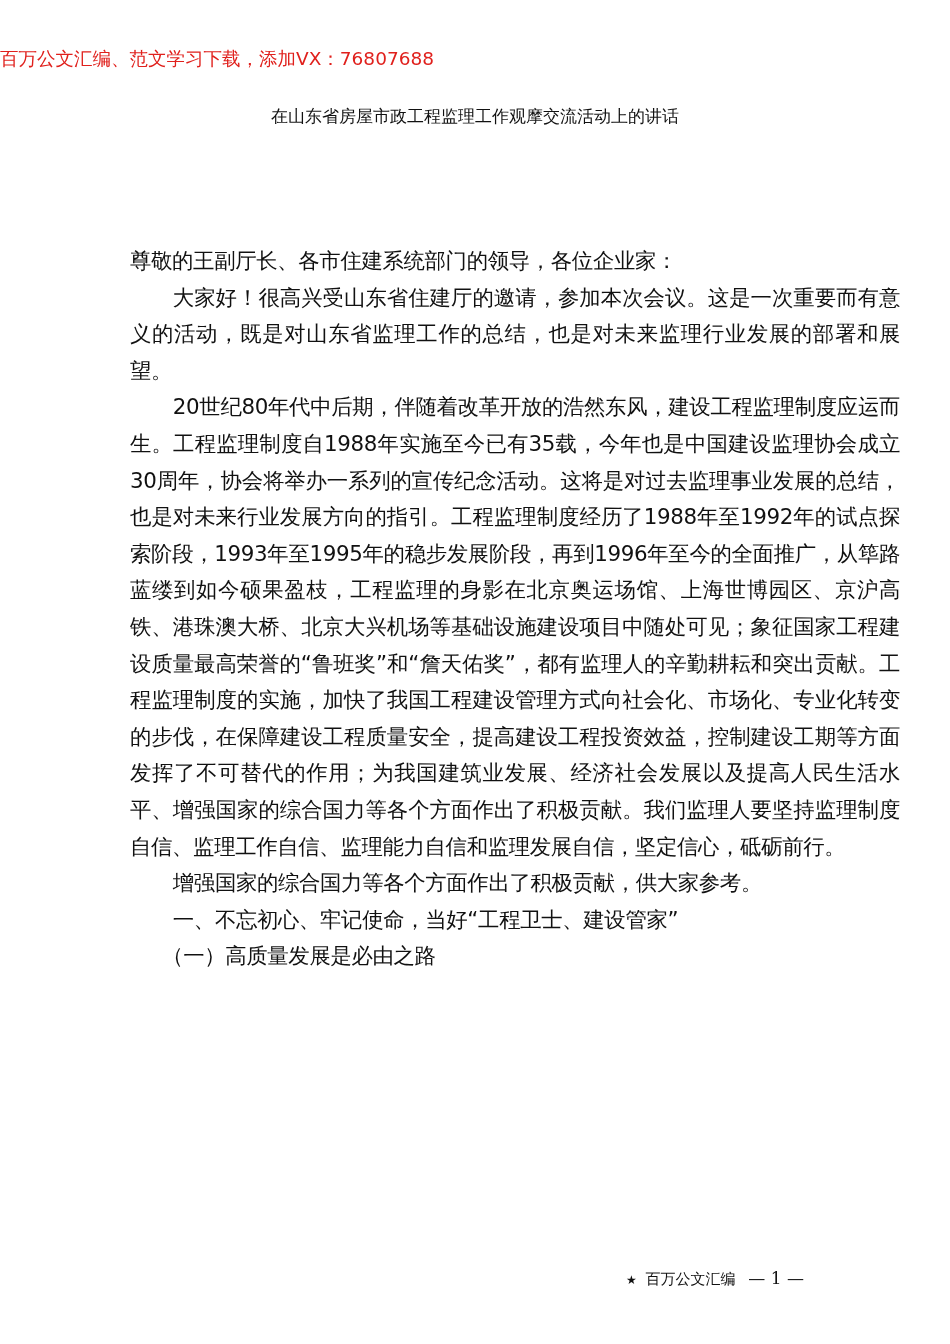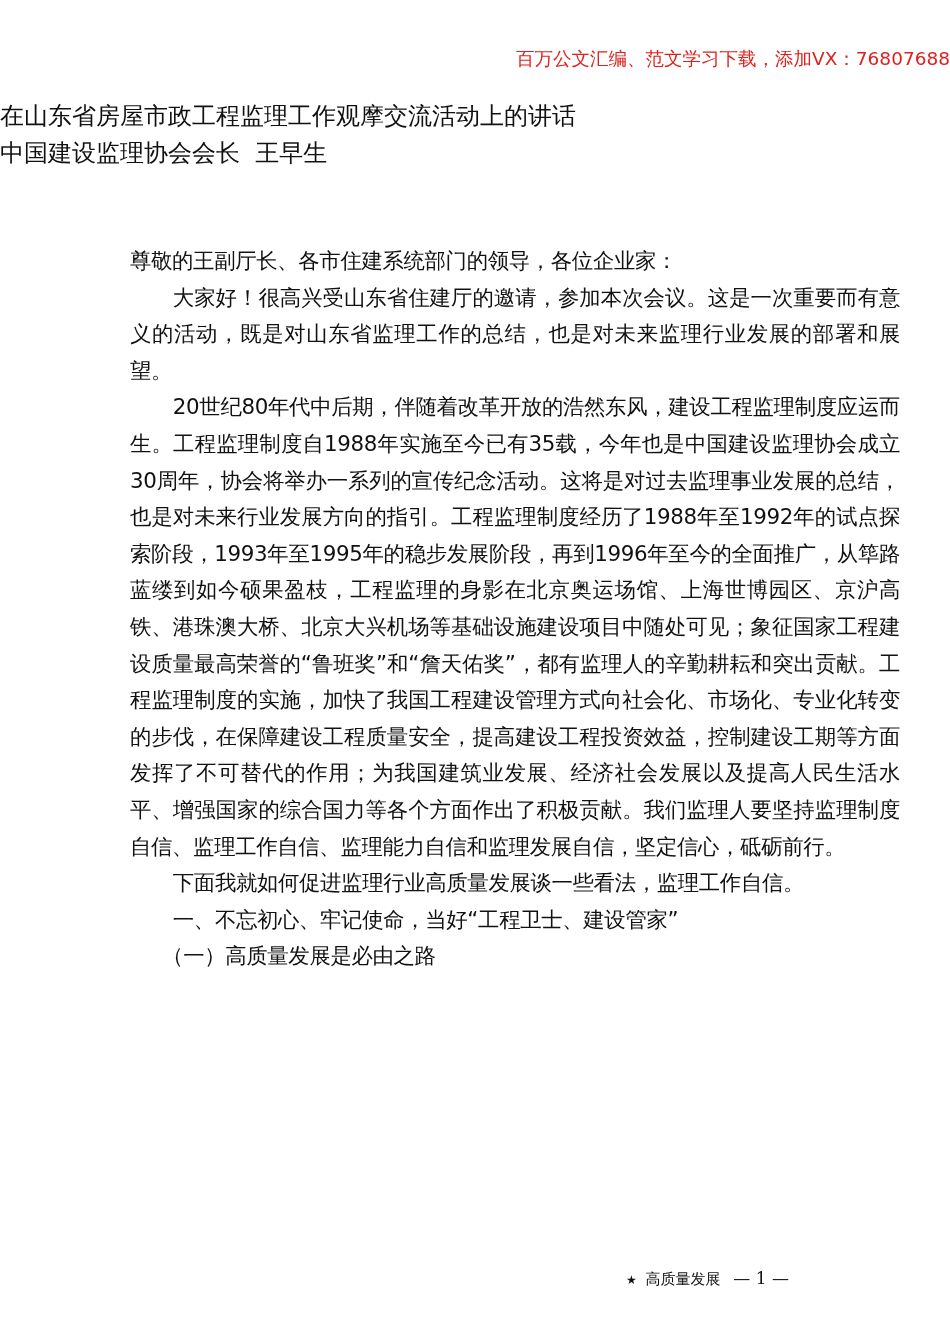--- a/index.html
+++ b/index.html
@@ -3,25 +3,25 @@
 <meta charset="utf-8">
 <style>
   html, body { margin: 0; padding: 0; background: #ffffff; }
   body {
     width: 950px; height: 1344px; position: relative; overflow: hidden;
     font-family: "DejaVu Sans", "Liberation Sans", sans-serif;
     color: #111111;
   }
   .watermark {
     position: absolute; top: 46px; left: 0; width: 950px;
-    text-align: right; color: #e0201c; font-size: 18.5px; letter-spacing: 0px;
+    text-align: left; color: #e0201c; font-size: 18.5px; letter-spacing: 0px;
   }
   .title-block {
-    position: absolute; top: 98px; left: 0; width: 950px; text-align: left;
-    font-size: 24px; line-height: 36.5px;
+    position: absolute; top: 98px; left: 0; width: 950px; text-align: center;
+    font-size: 17px; line-height: 36.5px;
   }
   .body-text {
     position: absolute; top: 243px; left: 90px; width: 770px;
     font-size: 21.4px; line-height: 36.6px; text-align: justify;
     letter-spacing: -0.35px;
     margin-left: 40px;
   }
   .body-text p { margin: 0; }
   .indent { text-indent: 2em; }
   .bold { font-weight: normal; }
@@ -32,29 +32,28 @@
   .footer .star { font-size: 12px; margin-right: 4px; }
   .footer .pg { font-family: "DejaVu Serif", "Liberation Serif", serif; font-size: 17px; margin-left: 8px; }
 </style>
 </head>
 <body>
 
 <div class="watermark">百万公文汇编、范文学习下载，添加VX：76807688</div>
 
 <div class="title-block">
   <div>在山东省房屋市政工程监理工作观摩交流活动上的讲话</div>
-  <div style="white-space:pre;">中国建设监理协会会长  王早生</div>
 </div>
 
 <div class="body-text">
   <p>尊敬的王副厅长、各市住建系统部门的领导，各位企业家：</p>
   <p class="indent">大家好！很高兴受山东省住建厅的邀请，参加本次会议。这是一次重要而有意义的活动，既是对山东省监理工作的总结，也是对未来监理行业发展的部署和展望。</p>
   <p class="indent">20世纪80年代中后期，伴随着改革开放的浩然东风，建设工程监理制度应运而生。工程监理制度自1988年实施至今已有35载，今年也是中国建设监理协会成立30周年，协会将举办一系列的宣传纪念活动。这将是对过去监理事业发展的总结，也是对未来行业发展方向的指引。工程监理制度经历了1988年至1992年的试点探索阶段，1993年至1995年的稳步发展阶段，再到1996年至今的全面推广，从筚路蓝缕到如今硕果盈枝，工程监理的身影在北京奥运场馆、上海世博园区、京沪高铁、港珠澳大桥、北京大兴机场等基础设施建设项目中随处可见；象征国家工程建设质量最高荣誉的“鲁班奖”和“詹天佑奖”，都有监理人的辛勤耕耘和突出贡献。工程监理制度的实施，加快了我国工程建设管理方式向社会化、市场化、专业化转变的步伐，在保障建设工程质量安全，提高建设工程投资效益，控制建设工期等方面发挥了不可替代的作用；为我国建筑业发展、经济社会发展以及提高人民生活水平、增强国家的综合国力等各个方面作出了积极贡献。我们监理人要坚持监理制度自信、监理工作自信、监理能力自信和监理发展自信，坚定信心，砥砺前行。</p>
-  <p class="indent">下面我就如何促进监理行业高质量发展谈一些看法，监理工作自信。</p>
+  <p class="indent">增强国家的综合国力等各个方面作出了积极贡献，供大家参考。</p>
   <p class="indent">一、不忘初心、牢记使命，当好“工程卫士、建设管家”</p>
   <p class="indent bold" style="text-indent:1.5em;">（一）高质量发展是必由之路</p>
 </div>
 
 <div class="footer">
   <span class="star">★</span>
-  <span>高质量发展</span>
+  <span>百万公文汇编</span>
   <span class="pg">— 1 —</span>
 </div>
 
 </body></html>

